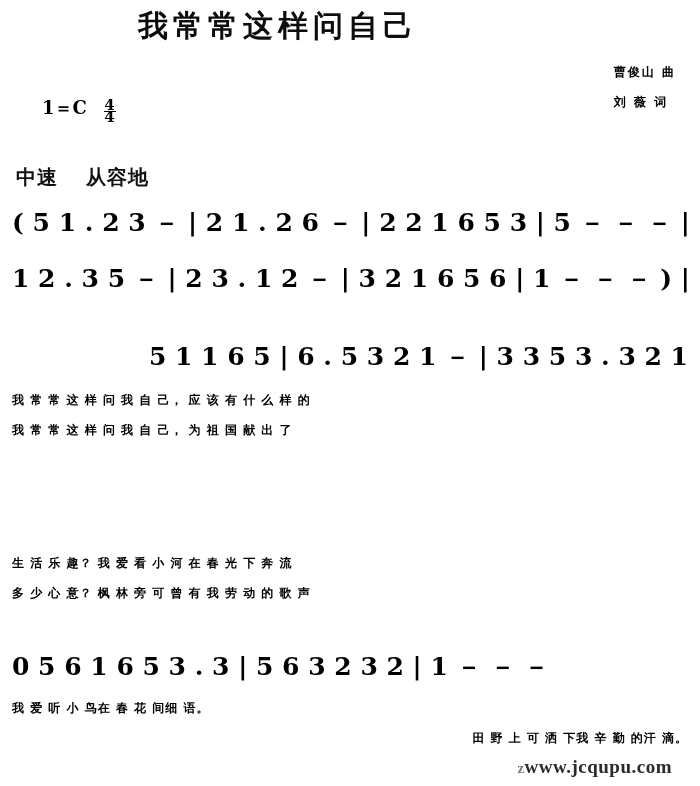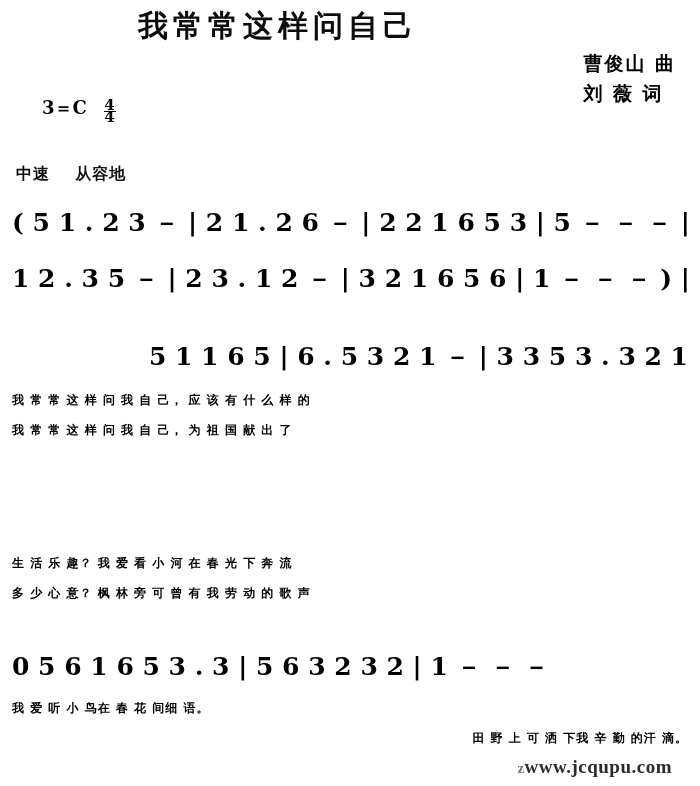--- a/index.html
+++ b/index.html
@@ -31,25 +31,25 @@
     font-family: "DejaVu Serif", serif;
     font-size: 30px;
     font-weight: bold;
     letter-spacing: 5px;
     color: #0d0d0d;
   }
 
   
   .credits {
     position: absolute;
-    top: 48px;
+    top: 57px;
     right: 24px;
     text-align: left;
     font-family: "DejaVu Serif", serif;
-    font-size: 19px;
+    font-size: 12px;
     line-height: 30px;
     font-weight: bold;
     letter-spacing: 2px;
   }
 
   
   .keysig {
     position: absolute;
     top: 96px;
     left: 42px;
@@ -72,21 +72,21 @@
   }
   .meter .num { display: block; }
   .meter .den { display: block; border-top: 1.5px solid #000; }
 
   
   .tempo {
     position: absolute;
     top: 164px;
     left: 16px;
     font-family: "DejaVu Serif", serif;
-    font-size: 16px;
+    font-size: 20px;
     font-weight: bold;
     letter-spacing: 1px;
     color: #111;
   }
   .tempo .sp { display: inline-block; width: 12px; }
 
   
   .row {
     position: absolute;
     left: 0;
@@ -140,21 +140,21 @@
 <div class="page">
 
   <div class="title">我常常这样问自己</div>
 
   <div class="credits">
     <div>曹俊山 曲</div>
     <div>刘 薇 词</div>
   </div>
 
   <div class="keysig">
-    <span class="eq">3＝C</span>
+    <span class="eq">1＝C</span>
     <span class="meter">
       <span class="num">4</span>
       <span class="den">4</span>
     </span>
   </div>
 
   <div class="tempo">
     <span>中速</span>
     <span class="sp"></span>
     <span>从容地</span>

